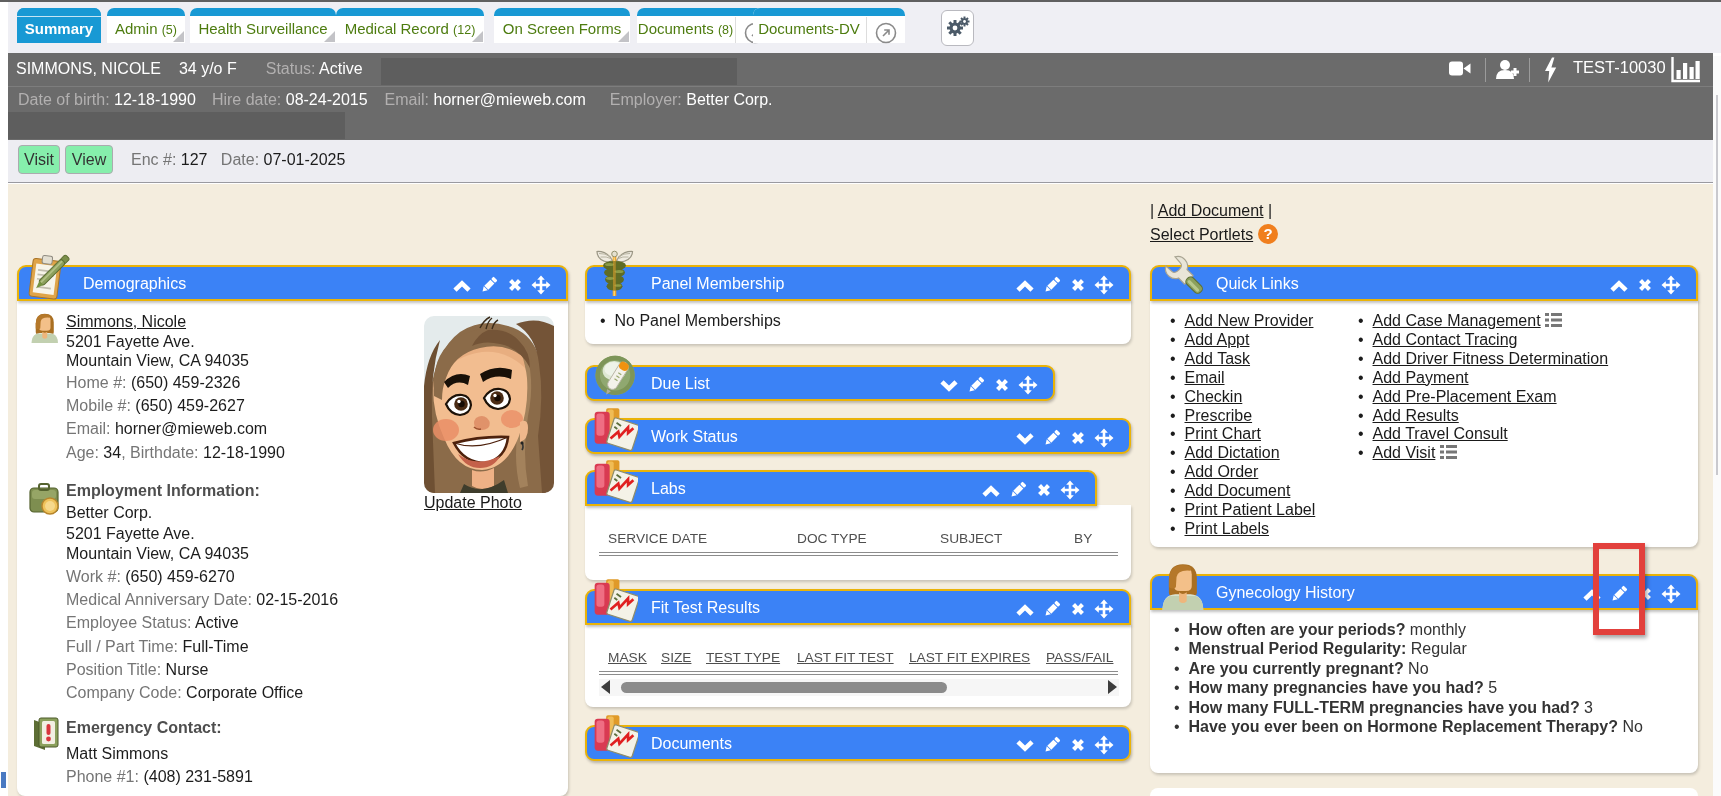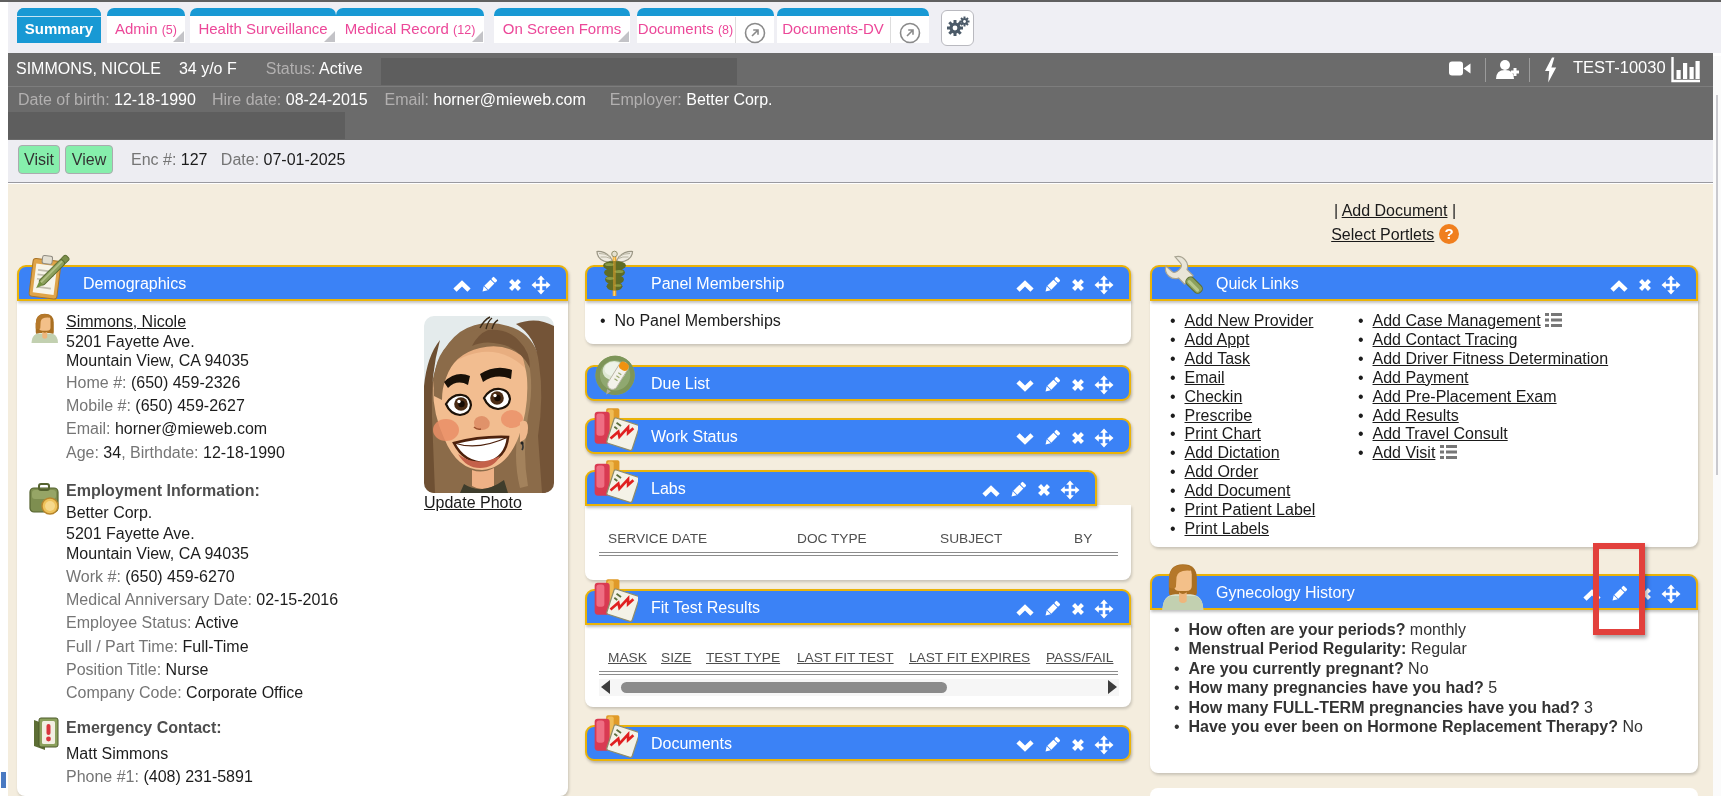--- a/index.html
+++ b/index.html
@@ -5,21 +5,21 @@
 * { margin:0; padding:0; box-sizing:border-box; }
 html,body { width:1721px; height:796px; overflow:hidden; }
 body { font-family:"Liberation Sans", sans-serif; background:#fff; position:relative; }
 .abs { position:absolute; }
 
 
 #topline { left:0; top:0px; width:1721px; height:2px; background:#606060; }
 #tabbar { left:8px; top:2px; width:1713px; height:51px; background:#efeff4; }
 .tab { position:absolute; top:8px; height:35px; border-radius:7px 7px 0 0; background:#fff; }
 .tab .cap { position:absolute; left:0; top:0; right:0; height:8px; background:#1899d4; border-radius:7px 7px 0 0; }
-.tab .lbl { position:absolute; left:0; right:0; top:12px; text-align:center; font-size:15px; color:#ec4899; white-space:nowrap; }
+.tab .lbl { position:absolute; left:0; right:0; top:12px; text-align:center; font-size:15px; color:#4d7c0f; white-space:nowrap; }
 .tab .lbl small { font-size:12.5px; }
 .tab.active { background:#1899d4; }
 .tab.active .lbl { color:#fff; font-weight:bold; }
 .tab .corner { position:absolute; right:1px; bottom:1px; width:0; height:0; border-left:11px solid transparent; border-bottom:11px solid #c3c3c7; }
 .tab .divline { position:absolute; top:9px; bottom:0; width:1px; background:#ddd; }
 .circlearrow { position:absolute; top:14px; width:22px; height:22px; }
 #gearbtn { left:941px; top:10px; width:33px; height:36px; background:#fff; border:1px solid #b9b9bf; border-radius:6px; }
 
 
 #hdr { left:8px; top:53px; width:1705px; height:87px; background:#6b6b6b; }
@@ -91,21 +91,21 @@
   </div>
 <div class="tab" style="left:637px; width:137px;">
     <div class="cap"></div>
     <div class="lbl" style="right:40px;">Documents <small>(8)</small></div>
     <div class="divline" style="right:38px;"></div>
   <svg class="circlearrow" style="right:8px;" viewBox="0 0 22 22">
       <circle cx="11" cy="11" r="9.5" fill="none" stroke="#8a8a8a" stroke-width="1.6"></circle>
       <path d="M8 14 L14 8 M9.2 8 h4.8 v4.8" fill="none" stroke="#8a8a8a" stroke-width="1.6"></path>
     </svg>
 </div>
-<div class="tab" style="left:777px; width:152px;">
+<div class="tab" style="left:753px; width:152px;">
     <div class="cap"></div>
     <div class="lbl" style="right:40px;">Documents-DV</div>
     <div class="divline" style="right:38px;"></div>
   <svg class="circlearrow" style="right:8px;" viewBox="0 0 22 22">
       <circle cx="11" cy="11" r="9.5" fill="none" stroke="#8a8a8a" stroke-width="1.6"></circle>
       <path d="M8 14 L14 8 M9.2 8 h4.8 v4.8" fill="none" stroke="#8a8a8a" stroke-width="1.6"></path>
     </svg>
 </div>
 <div class="abs" id="gearbtn">
   <svg width="31" height="34" viewBox="0 0 31 34">
@@ -161,21 +161,21 @@
       <rect x="24.5" y="4" width="4.2" height="18" fill="#fff"></rect>
     </svg>
 </div>
 
 <div class="abs" style="left:8px;top:140px;width:1705px;height:43px;">
   <div class="vbtn" style="left:10px; width:42px;">Visit</div>
   <div class="vbtn" style="left:57px; width:48px;">View</div>
   <div style="position:absolute;left:123px;top:11px;font-size:16px;color:#1c1c1c;"><span class="glabel">Enc #:</span> <b style="font-weight:normal;">127</b>&nbsp;&nbsp;&nbsp;<span class="glabel">Date:</span> 07-01-2025</div>
 </div>
 
-<div class="abs" style="left:1120px;top:202px;width:550px;text-align:center;font-size:16px;color:#1c1c1c;">
+<div class="abs" style="left:1150px;top:202px;width:550px;text-align:left;font-size:16px;color:#1c1c1c;">
   | <a class="lnk">Add Document</a> |<br>
   <span style="display:inline-block;margin-top:4px;"><a class="lnk">Select Portlets</a>&nbsp;<svg width="20" height="20" viewBox="0 0 20 20" style="vertical-align:-4px;">
         <circle cx="10" cy="10" r="10" fill="#f07f1e"></circle>
         <text x="10" y="15" text-anchor="middle" font-size="15" font-weight="bold" fill="#fff">?</text>
       </svg></span>
 </div>
 
 <svg width="0" height="0" style="position:absolute;">
   <defs>
     <g id="i-chevup">
@@ -390,21 +390,21 @@
   <g fill="#8d9c46">
     <ellipse cx="15.5" cy="15.5" rx="4.5" ry="1.5"></ellipse>
     <ellipse cx="25" cy="22.5" rx="4.5" ry="1.5"></ellipse>
     <ellipse cx="16" cy="29.5" rx="4" ry="1.4"></ellipse>
     <ellipse cx="24" cy="36.5" rx="3.5" ry="1.3"></ellipse>
   </g>
   <rect x="19" y="12" width="2.8" height="29.5" fill="#eda42e" opacity="0.5"></rect>
 </svg>
 <div class="abs" style="left:600px; top:312px; font-size:16px; color:#1c1c1c;">•&nbsp;&nbsp;No Panel Memberships</div>
 
-<div class="phead closed" style="left:585px; top:365px; width:546px;">
+<div class="phead closed" style="left:585px; top:365px; width:470px;">
   <div class="ptitle">Due List</div>
   <div class="pctrl">
     <svg width="20" height="20" viewBox="0 0 20 20">
         <use href="#i-chevdn"></use>
       </svg>
     <svg width="20" height="20" viewBox="0 0 20 20">
         <use href="#i-pencil"></use>
       </svg>
     <svg width="18" height="20" viewBox="0 0 20 20">
         <use href="#i-x"></use>

